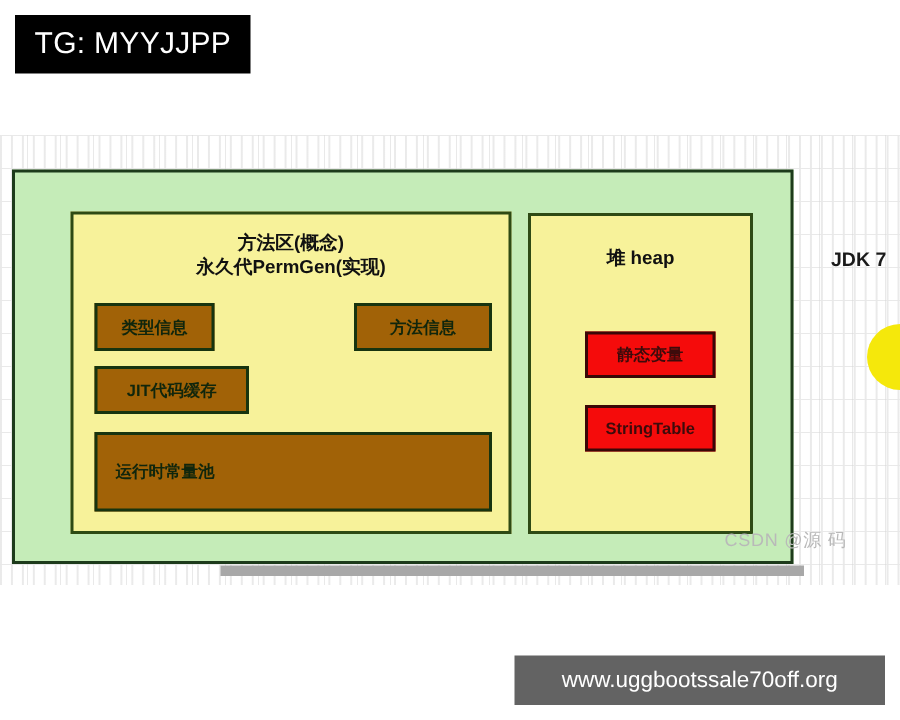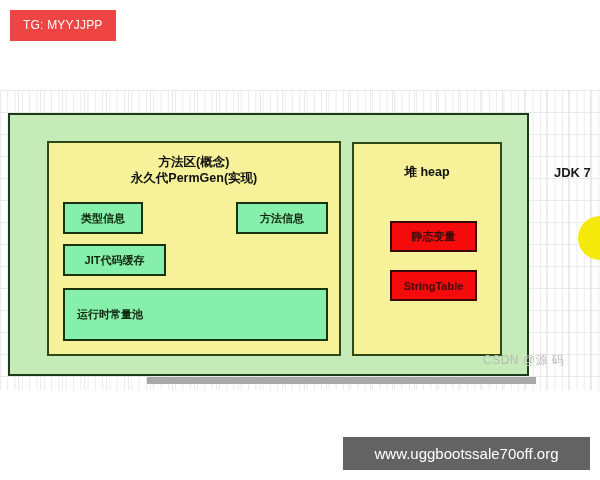--- a/index.html
+++ b/index.html
@@ -36,23 +36,23 @@
     background-image:
       linear-gradient(to right, rgba(232,232,232,0.9) 1px, transparent 1px);
     background-size: 7.3px 100%;
   }
 
   
   #tg-tag {
     position: absolute;
     left: 10px;
     top: 10px;
-    background: #ef4444;
+    background: #000000;
     color: #ffffff;
-    font-size: 12px;
+    font-size: 20px;
     line-height: 1;
     padding: 9px 13px 10px 13px;
     letter-spacing: 0.2px;
     z-index: 40;
     white-space: nowrap;
   }
 
   
   #url-banner {
     position: absolute;
@@ -145,21 +145,21 @@
     color: #111111;
     line-height: 16px;
     white-space: nowrap;
   }
   #method-area-titles { padding-top: 11px; }
   #heap-title { padding-top: 20px; }
 
   
   .green-box {
     position: absolute;
-    background: #86efac;
+    background: #a16207;
     border: 2px solid #17340f;
     box-sizing: border-box;
     display: flex;
     align-items: center;
     font-size: 11px;
     font-weight: bold;
     color: #10260c;
     white-space: nowrap;
   }
   .green-box.centered { justify-content: center; }

